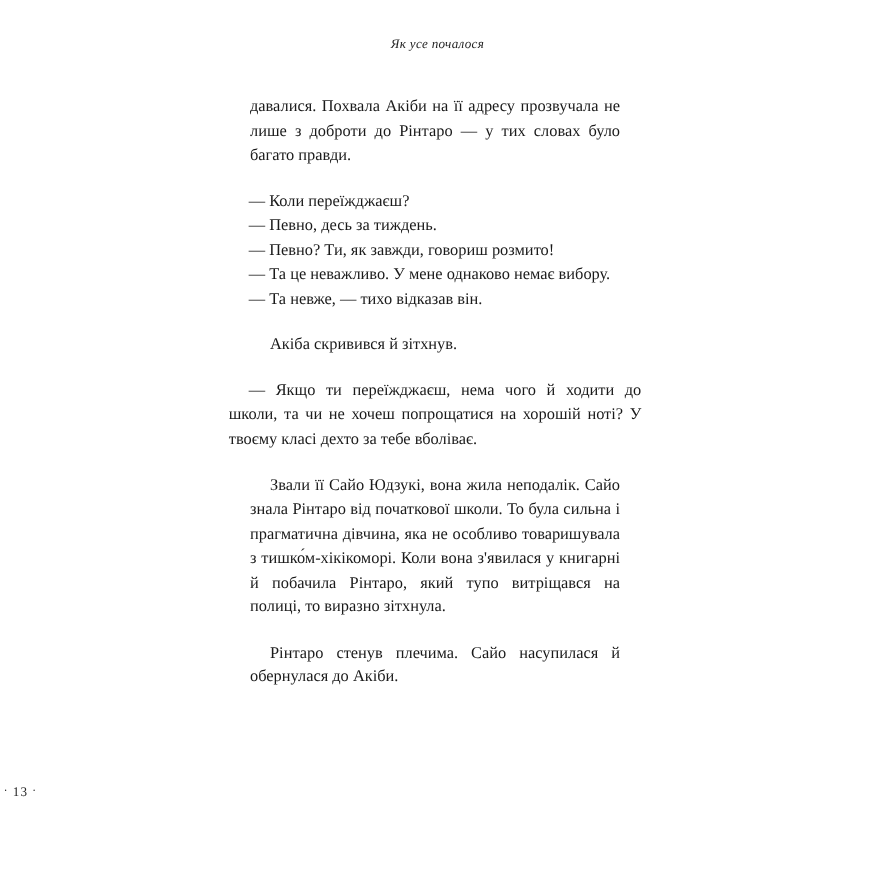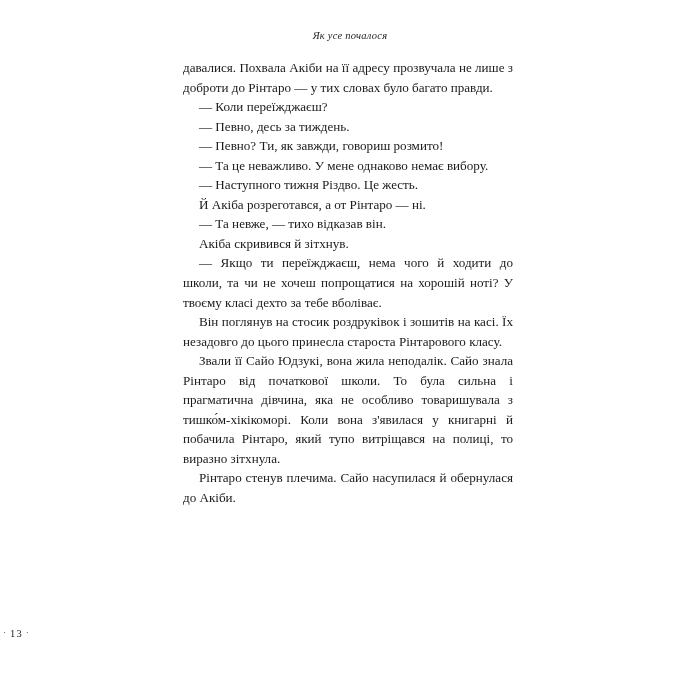--- a/index.html
+++ b/index.html
@@ -33,21 +33,21 @@
     top: 58px;
     width: 330px;
     font-size: 13.1px;
     line-height: 19.55px;
     text-align: justify;
     text-justify: inter-word;
     color: #1a1a1a;
     -webkit-font-smoothing: antialiased;
   }
   .para {
-    margin: 0;
+    margin: 17px;
     text-indent: 16px;
     hyphens: manual;
   }
   .para.nofirst {
     text-indent: 0;
   }
   .dlg {
     margin: 0;
     text-indent: 16px;
   }
@@ -74,26 +74,23 @@
 <div id="page">
 
   <div id="running-head">Як усе почалося</div>
 
   <div id="text-block">
       <p class="para nofirst">давалися. Похвала Акіби на її адресу прозвучала не лише з доброти до Рінтаро — у тих словах було багато правди.</p>
       <p class="dlg">— Коли переїжджаєш?</p>
       <p class="dlg">— Певно, десь за тиждень.</p>
       <p class="dlg">— Певно? Ти, як завжди, говориш розмито!</p>
       <p class="dlg">— Та це неважливо. У мене однаково немає вибору.</p>
-      <p class="dlg">— Наступного тижня Різдво. Це жесть.</p>
-      <p class="para">Й Акіба розреготався, а от Рінтаро — ні.</p>
       <p class="dlg">— Та невже, — тихо відказав він.</p>
       <p class="para">Акіба скривився й зітхнув.</p>
       <p class="dlg">— Якщо ти переїжджаєш, нема чого й ходити до школи, та чи не хочеш попрощатися на хорошій ноті? У твоєму класі дехто за тебе вболіває.</p>
-      <p class="para">Він поглянув на стосик роздруківок і зошитів на касі. Їх незадовго до цього принесла староста Рінтарового класу.</p>
       <p class="para">Звали її Сайо Юдзукі, вона жила неподалік. Сайо знала Рінтаро від початкової школи. То була сильна і прагматична дівчина, яка не особливо товаришувала з тишко́м-хікікоморі. Коли вона з'явилася у книгарні й побачила Рінтаро, який тупо витріщався на полиці, то виразно зітхнула.</p>
       <p class="para">Рінтаро стенув плечима. Сайо насупилася й обернулася до Акіби.</p>
     </div>
 
   <div id="folio">
     <span class="folio-dot">·</span><span>13</span><span class="folio-dot">·</span>
   </div>
 
 </div>
 

